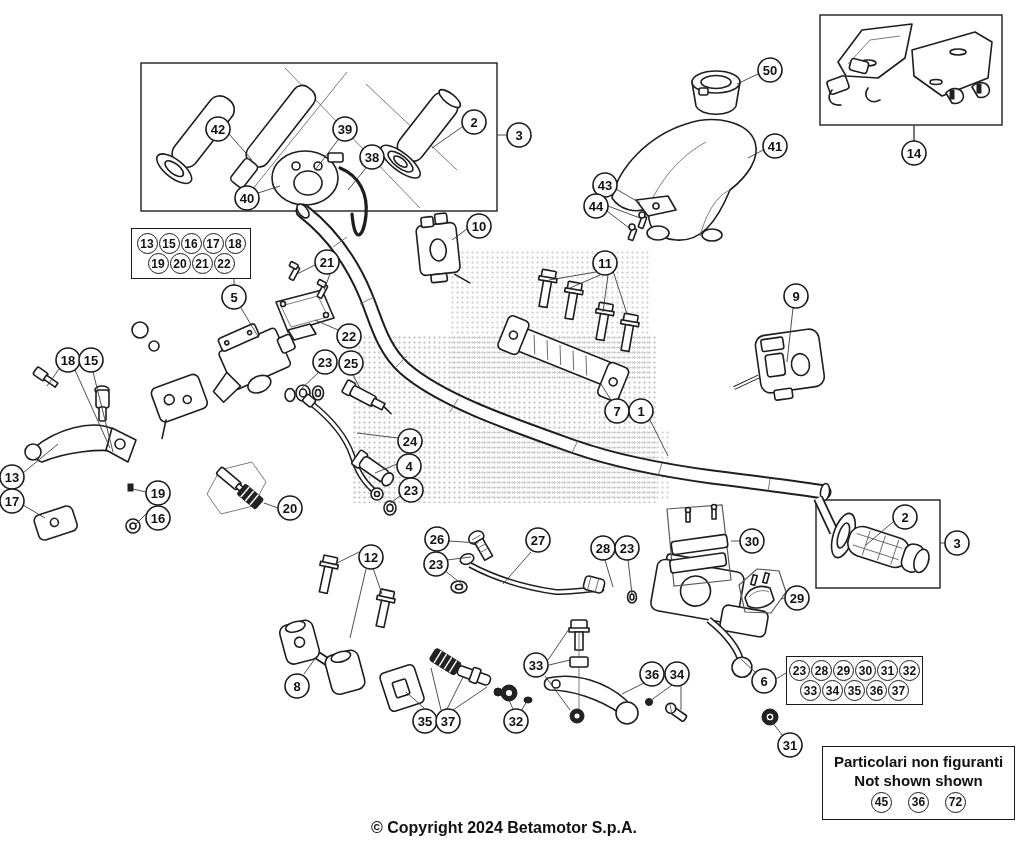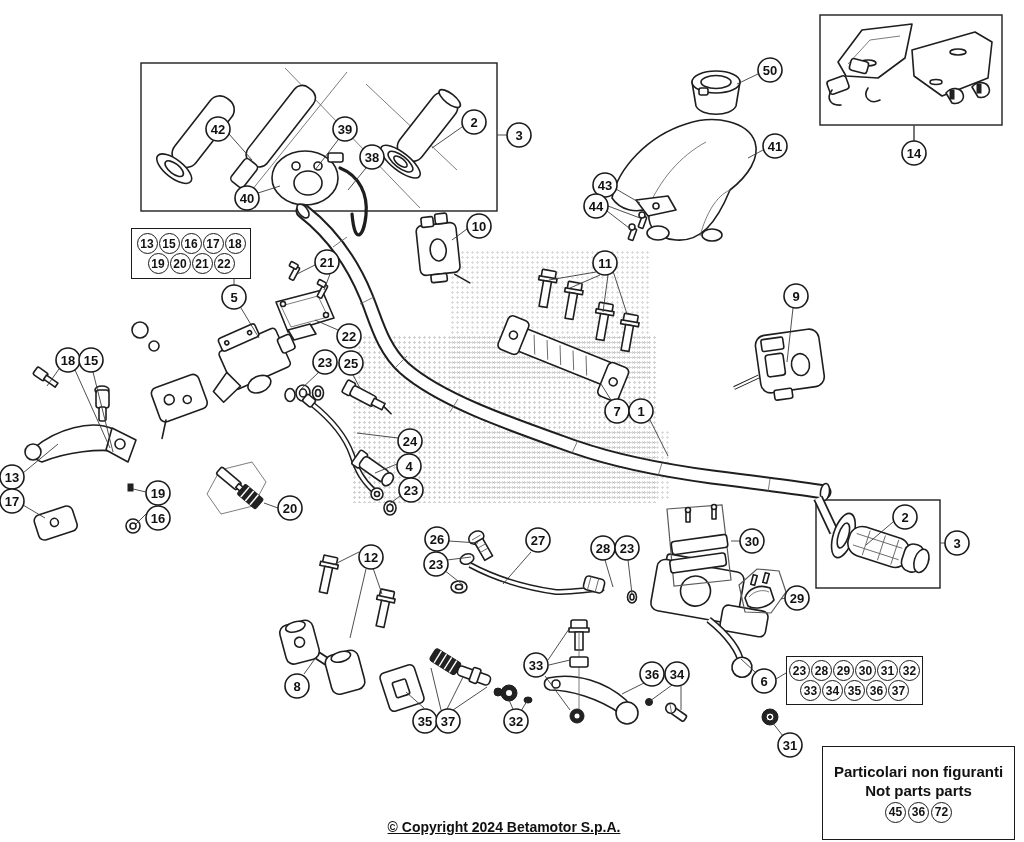--- a/index.html
+++ b/index.html
@@ -8,26 +8,26 @@
   #art{position:absolute;left:0;top:0;}
   .wm{position:absolute;background-image:radial-gradient(#9a9a9a 1px,transparent 1.25px);
       background-size:5px 5px;opacity:.45;pointer-events:none;}
   .cluster{position:absolute;border:1.6px solid #1a1a1a;background:#fff;box-sizing:border-box;
            display:flex;flex-direction:column;align-items:center;justify-content:center;padding:2px 3px;}
   .crow{display:flex;gap:1px;justify-content:center;}
   .crow + .crow{margin-top:-1px;}
   .ccircle{width:21px;height:21px;display:flex;align-items:center;justify-content:center;
            border:1.5px solid #1a1a1a;border-radius:50%;font-weight:bold;font-size:12px;
            color:#111;background:#fff;box-sizing:border-box;}
-  .notshown{position:absolute;left:822px;top:746px;width:193px;height:94px;border:1.6px solid #1a1a1a;
+  .notshown{position:absolute;left:822px;top:746px;width:193px;height:74px;border:1.6px solid #1a1a1a;
             background:#fff;display:flex;flex-direction:column;align-items:center;justify-content:center;
             font-weight:bold;font-size:15px;color:#111;line-height:1.25;box-sizing:border-box;}
-  .nsrow{display:flex;gap:2px;margin-top:2px;}
+  .nsrow{display:flex;gap:16px;margin-top:2px;}
   .copyright{position:absolute;left:0;right:16px;top:819px;text-align:center;font-weight:bold;
-             font-size:14px;color:#111;text-decoration:underline;}
+             font-size:16px;color:#111;}
   
   .ln{fill:none;stroke:#1e1e1e;stroke-width:1.6;stroke-linejoin:round;stroke-linecap:round;}
   .fw{fill:#fff;stroke:#1e1e1e;stroke-width:1.6;stroke-linejoin:round;}
   .dk{fill:#222;stroke:#1e1e1e;stroke-width:1;}
   .thin{stroke:#5a5a5a;stroke-width:.8;fill:none;}
   .ld{stroke:#3a3a3a;stroke-width:.9;fill:none;}
   .bx{fill:none;stroke:#1e1e1e;stroke-width:1.4;}
   .cn{font:bold 13px "Liberation Sans",sans-serif;fill:#111;}
 </style>
 </head>
@@ -746,21 +746,21 @@
           <span class="ccircle">34</span>
           <span class="ccircle">35</span>
           <span class="ccircle">36</span>
           <span class="ccircle">37</span>
         </div>
       </div>
     </div>
 
   <div class="notshown">
     <div>Particolari non figuranti</div>
-    <div>Not parts parts</div>
+    <div>Not shown shown</div>
     <div class="nsrow" id="ns-circles">
         <span class="ccircle">45</span>
         <span class="ccircle">36</span>
         <span class="ccircle">72</span>
       </div>
   </div>
 
   <div class="copyright">© Copyright 2024 Betamotor S.p.A.</div>
 </div>
 

